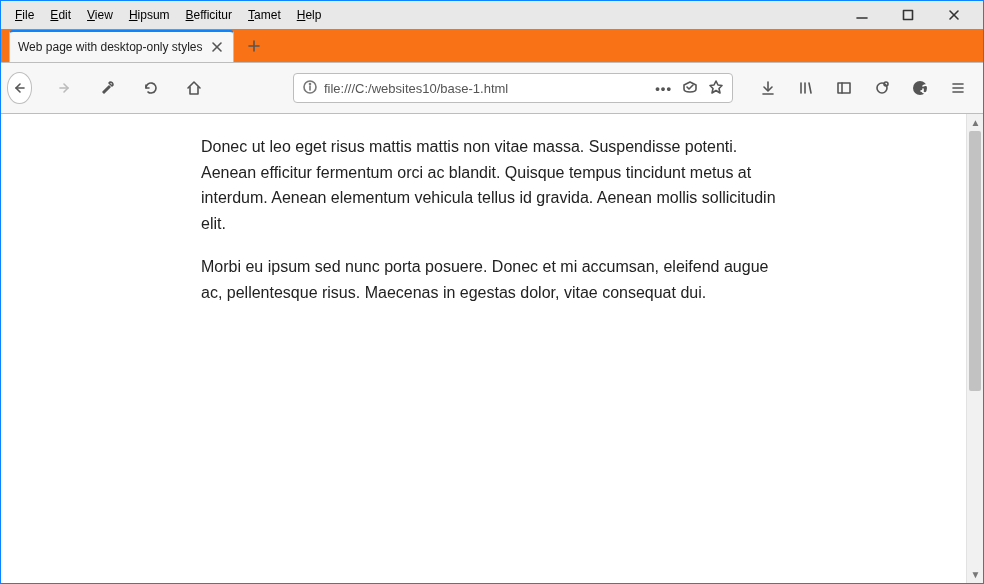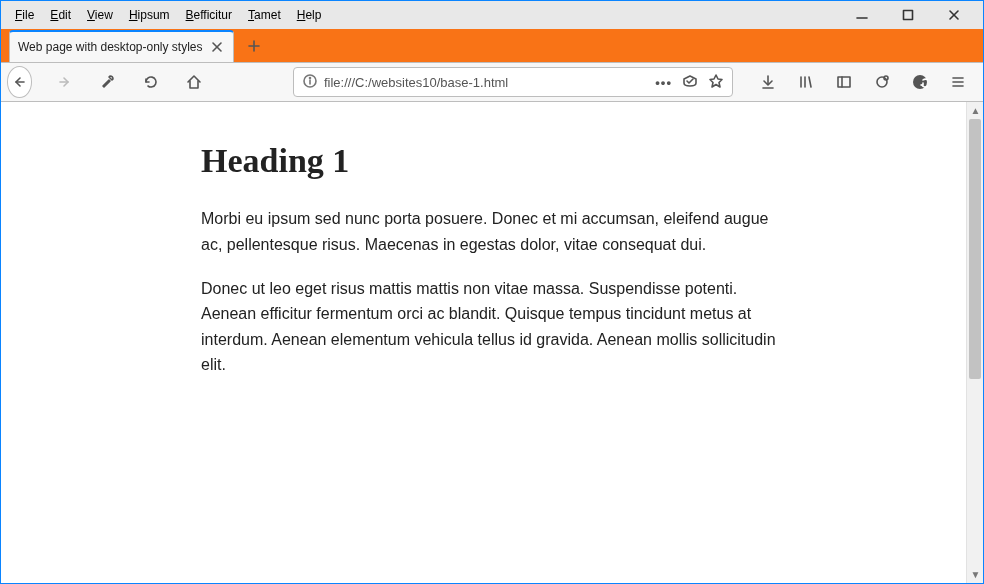--- a/index.html
+++ b/index.html
@@ -93,21 +93,21 @@
   .newtab-btn {
     width: 32px; height: 32px;
     display: flex; align-items: center; justify-content: center;
     color: #555;
     font-size: 16px;
     margin-left: 4px;
   }
 
   
   .navbar {
-    height: 40px;
+    height: 52px;
     border-top: 1px solid #bdbdbd;
     border-bottom: 1px solid #bdbdbd;
     background: #f7f7f7;
     display: flex;
     align-items: center;
     padding: 12px 6px;
     gap: 20px;
   }
   .nav-btn {
     width: 30px; height: 30px;
@@ -369,23 +369,22 @@
             <line x1="3" y1="8" x2="13" y2="8"></line>
             <line x1="3" y1="12" x2="13" y2="12"></line>
           </svg>
       </div>
     </div>
   </div>
 
   <div class="viewport">
     <div class="page">
       <div class="page-inner">
-        <h1>Heading 1</h1>
+        <p>Donec ut leo eget risus mattis mattis non vitae massa. Suspendisse potenti. Aenean efficitur fermentum orci ac blandit. Quisque tempus tincidunt metus at interdum. Aenean elementum vehicula tellus id gravida. Aenean mollis sollicitudin elit.</p>
         <p>Morbi eu ipsum sed nunc porta posuere. Donec et mi accumsan, eleifend augue ac, pellentesque risus. Maecenas in egestas dolor, vitae consequat dui.</p>
-        <p>Donec ut leo eget risus mattis mattis non vitae massa. Suspendisse potenti. Aenean efficitur fermentum orci ac blandit. Quisque tempus tincidunt metus at interdum. Aenean elementum vehicula tellus id gravida. Aenean mollis sollicitudin elit.</p>
       </div>
     </div>
     <div class="scrollbar">
       <div class="scroll-up">▲</div>
       <div class="scroll-thumb"></div>
       <div class="scroll-down">▼</div>
     </div>
   </div>
 
 </div>

